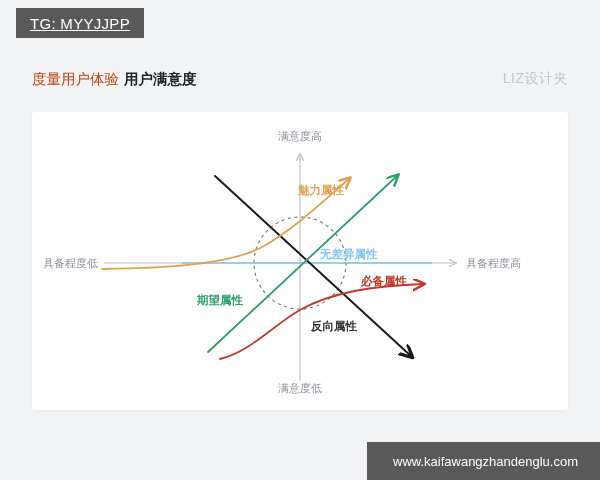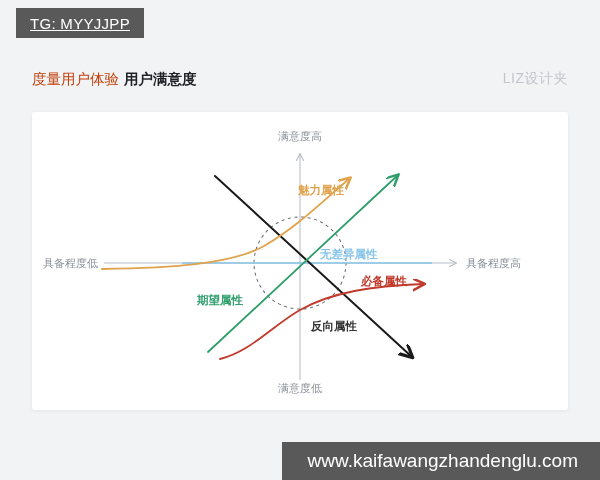--- a/index.html
+++ b/index.html
@@ -97,21 +97,21 @@
     bottom: 0;
     height: 38px;
     background: #595959;
     display: flex;
     align-items: center;
     padding: 0 22px 0 26px;
     z-index: 20;
   }
   .url-bar-text {
     color: #ffffff;
-    font-size: 19px;
+    font-size: 13px;
     white-space: nowrap;
   }
 
   
   .axis-label {
     font-family: "Liberation Sans", "DejaVu Sans", sans-serif;
     font-size: 11px;
     fill: #8a9099;
   }
   .curve-label {

